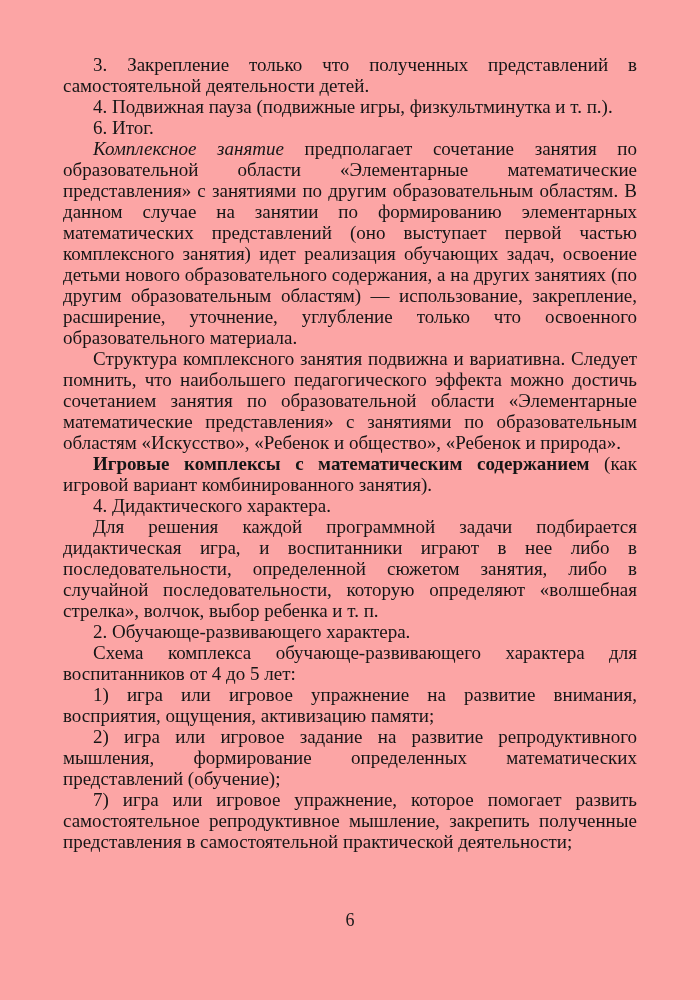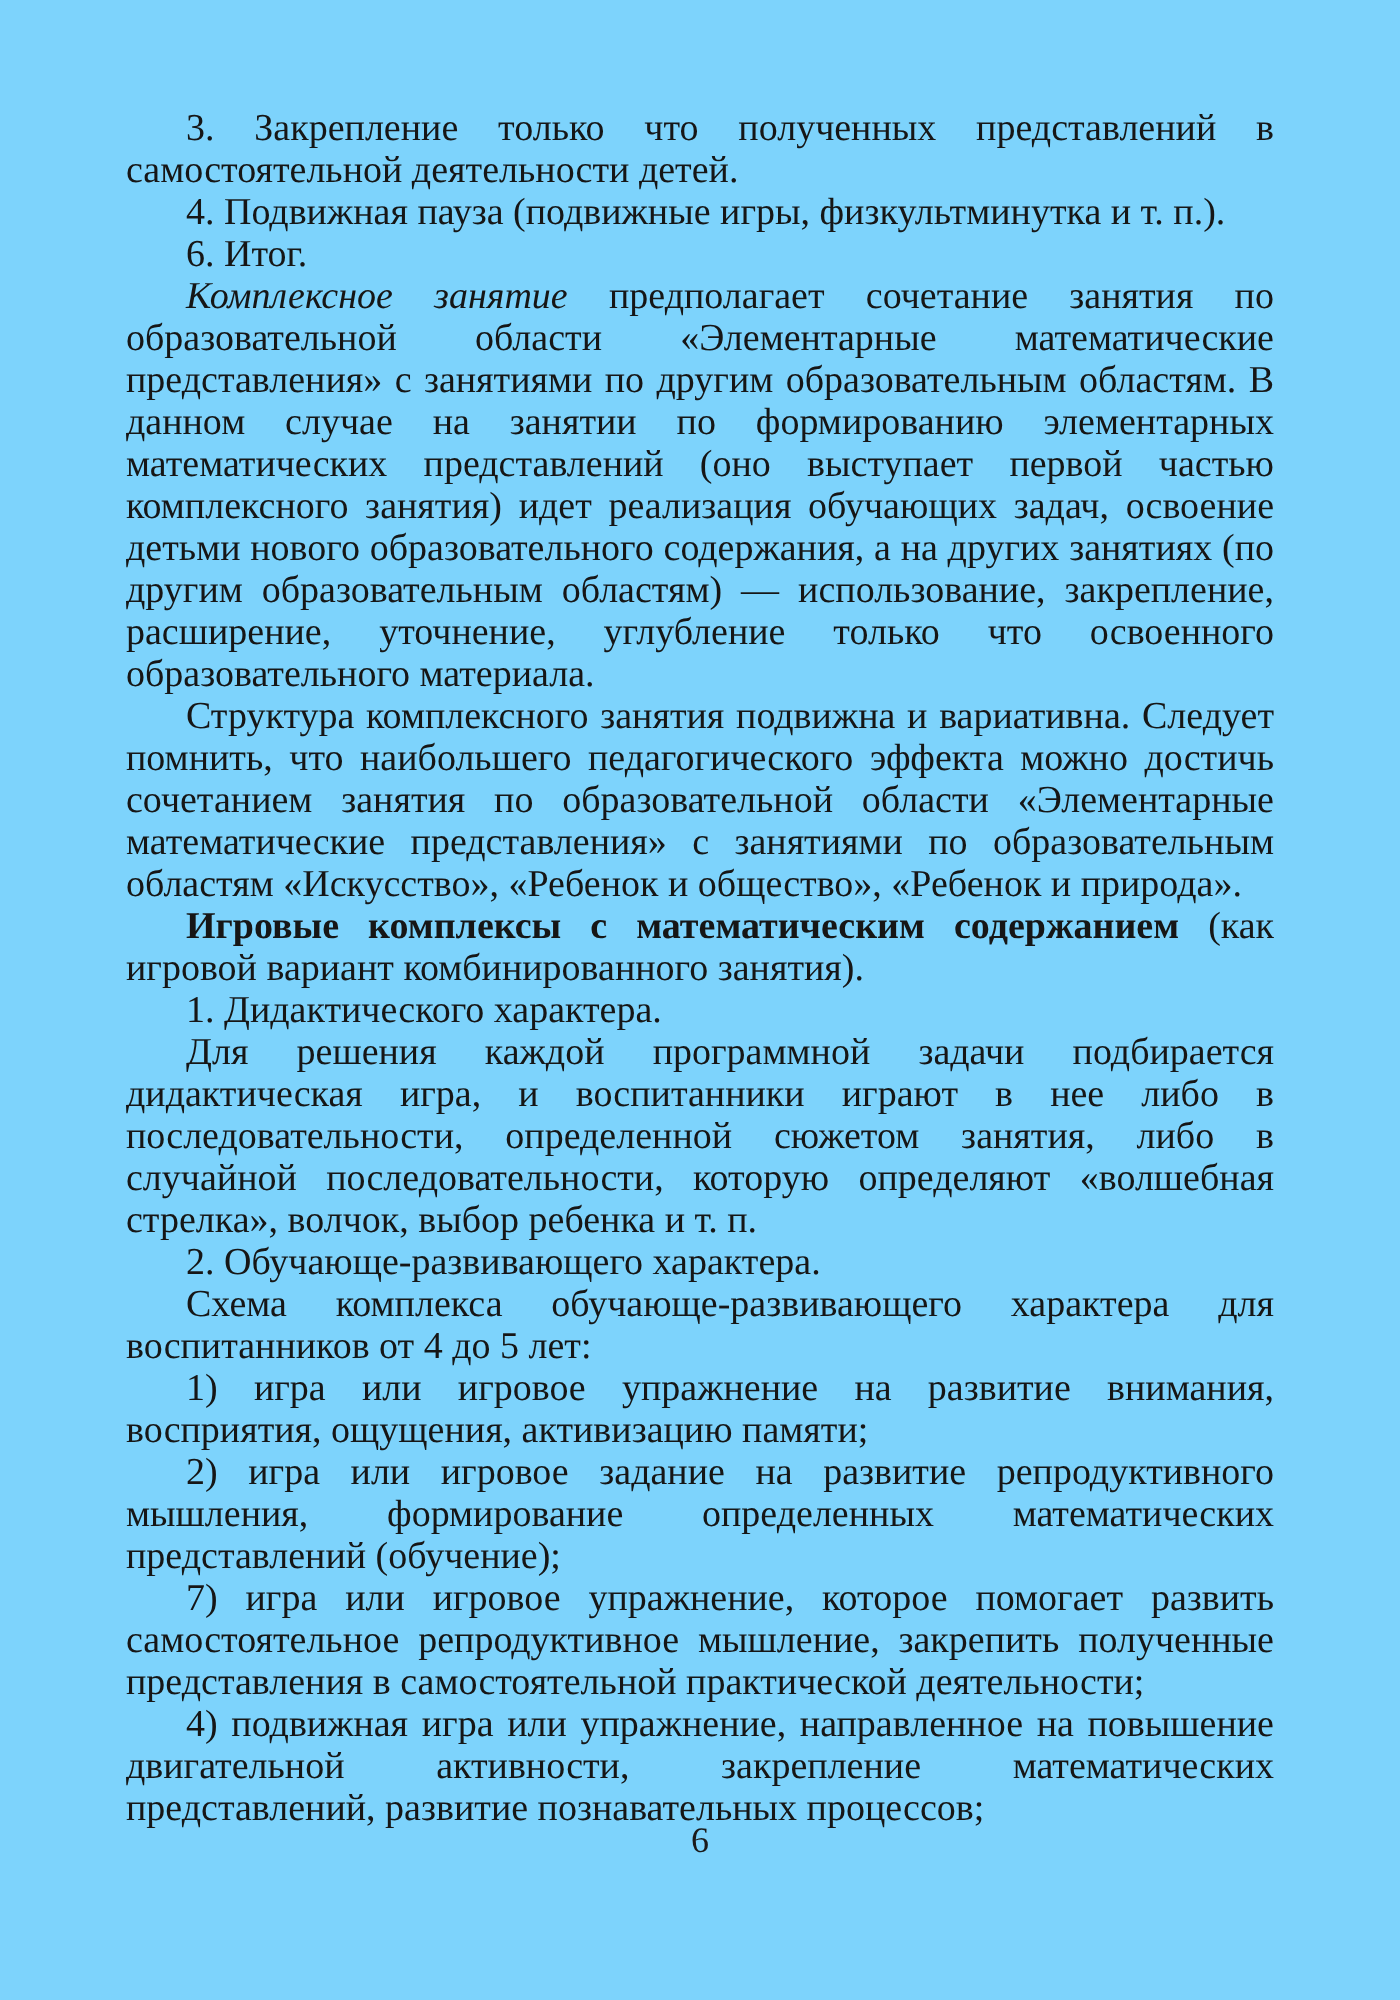--- a/index.html
+++ b/index.html
@@ -12,21 +12,21 @@
     background: #ffffff;
     overflow: hidden;
     position: relative;
     font-family: "Liberation Serif", serif;
   }
   .page {
     position: absolute;
     inset: 0;
     padding: 54px 63px 0 63px;
     box-sizing: border-box;
-    background: #7dd3fc;
+    background: #fca5a5;
   }
   .content p {
     margin: 0;
     text-indent: 30px;
     text-align: justify;
     font-size: 19px;
     line-height: 21px;
     color: #161616;
     hyphens: auto;
     -webkit-hyphens: auto;
@@ -53,23 +53,22 @@
 <body>
 
 <div class="page">
   <div class="content" id="content">
       <p><span>3. Закрепление только что полученных представлений в самостоятельной деятельности детей.</span></p>
       <p><span>4. Подвижная пауза (подвижные игры, физкультминутка и т. п.).</span></p>
       <p><span>6. Итог.</span></p>
       <p><span class="seg-italic">Комплексное занятие</span><span> предполагает сочетание занятия по образовательной области «Элементарные математические представления» с занятиями по другим образовательным областям. В данном случае на занятии по формированию элементарных математических представлений (оно выступает первой частью комплексного занятия) идет реализация обучающих задач, освоение детьми нового образовательного содержания, а на других занятиях (по другим образовательным областям) — использование, закрепление, расширение, уточнение, углубление только что освоенного образовательного материала.</span></p>
       <p><span>Структура комплексного занятия подвижна и вариативна. Следует помнить, что наибольшего педагогического эффекта можно достичь сочетанием занятия по образовательной области «Элементарные математические представления» с занятиями по образовательным областям «Искусство», «Ребенок и общество», «Ребенок и природа».</span></p>
       <p><span class="seg-bolditalic">Игровые комплексы с математическим содержанием</span><span> (как игровой вариант комбинированного занятия).</span></p>
-      <p><span>1. Дидактического характера.</span></p>
+      <p><span>4. Дидактического характера.</span></p>
       <p><span>Для решения каждой программной задачи подбирается дидактическая игра, и воспитанники играют в нее либо в последовательности, определенной сюжетом занятия, либо в случайной последовательности, которую определяют «волшебная стрелка», волчок, выбор ребенка и т. п.</span></p>
       <p><span>2. Обучающе-развивающего характера.</span></p>
       <p><span>Схема комплекса обучающе-развивающего характера для воспитанников от 4 до 5 лет:</span></p>
       <p><span>1) игра или игровое упражнение на развитие внимания, восприятия, ощущения, активизацию памяти;</span></p>
       <p><span>2) игра или игровое задание на развитие репродуктивного мышления, формирование определенных математических представлений (обучение);</span></p>
       <p><span>7) игра или игровое упражнение, которое помогает развить самостоятельное репродуктивное мышление, закрепить полученные представления в самостоятельной практической деятельности;</span></p>
-      <p><span>4) подвижная игра или упражнение, направленное на повышение двигательной активности, закрепление математических представлений, развитие познавательных процессов;</span></p>
     </div>
   <div class="pagenum">6</div>
 </div>
 
 </body></html>

